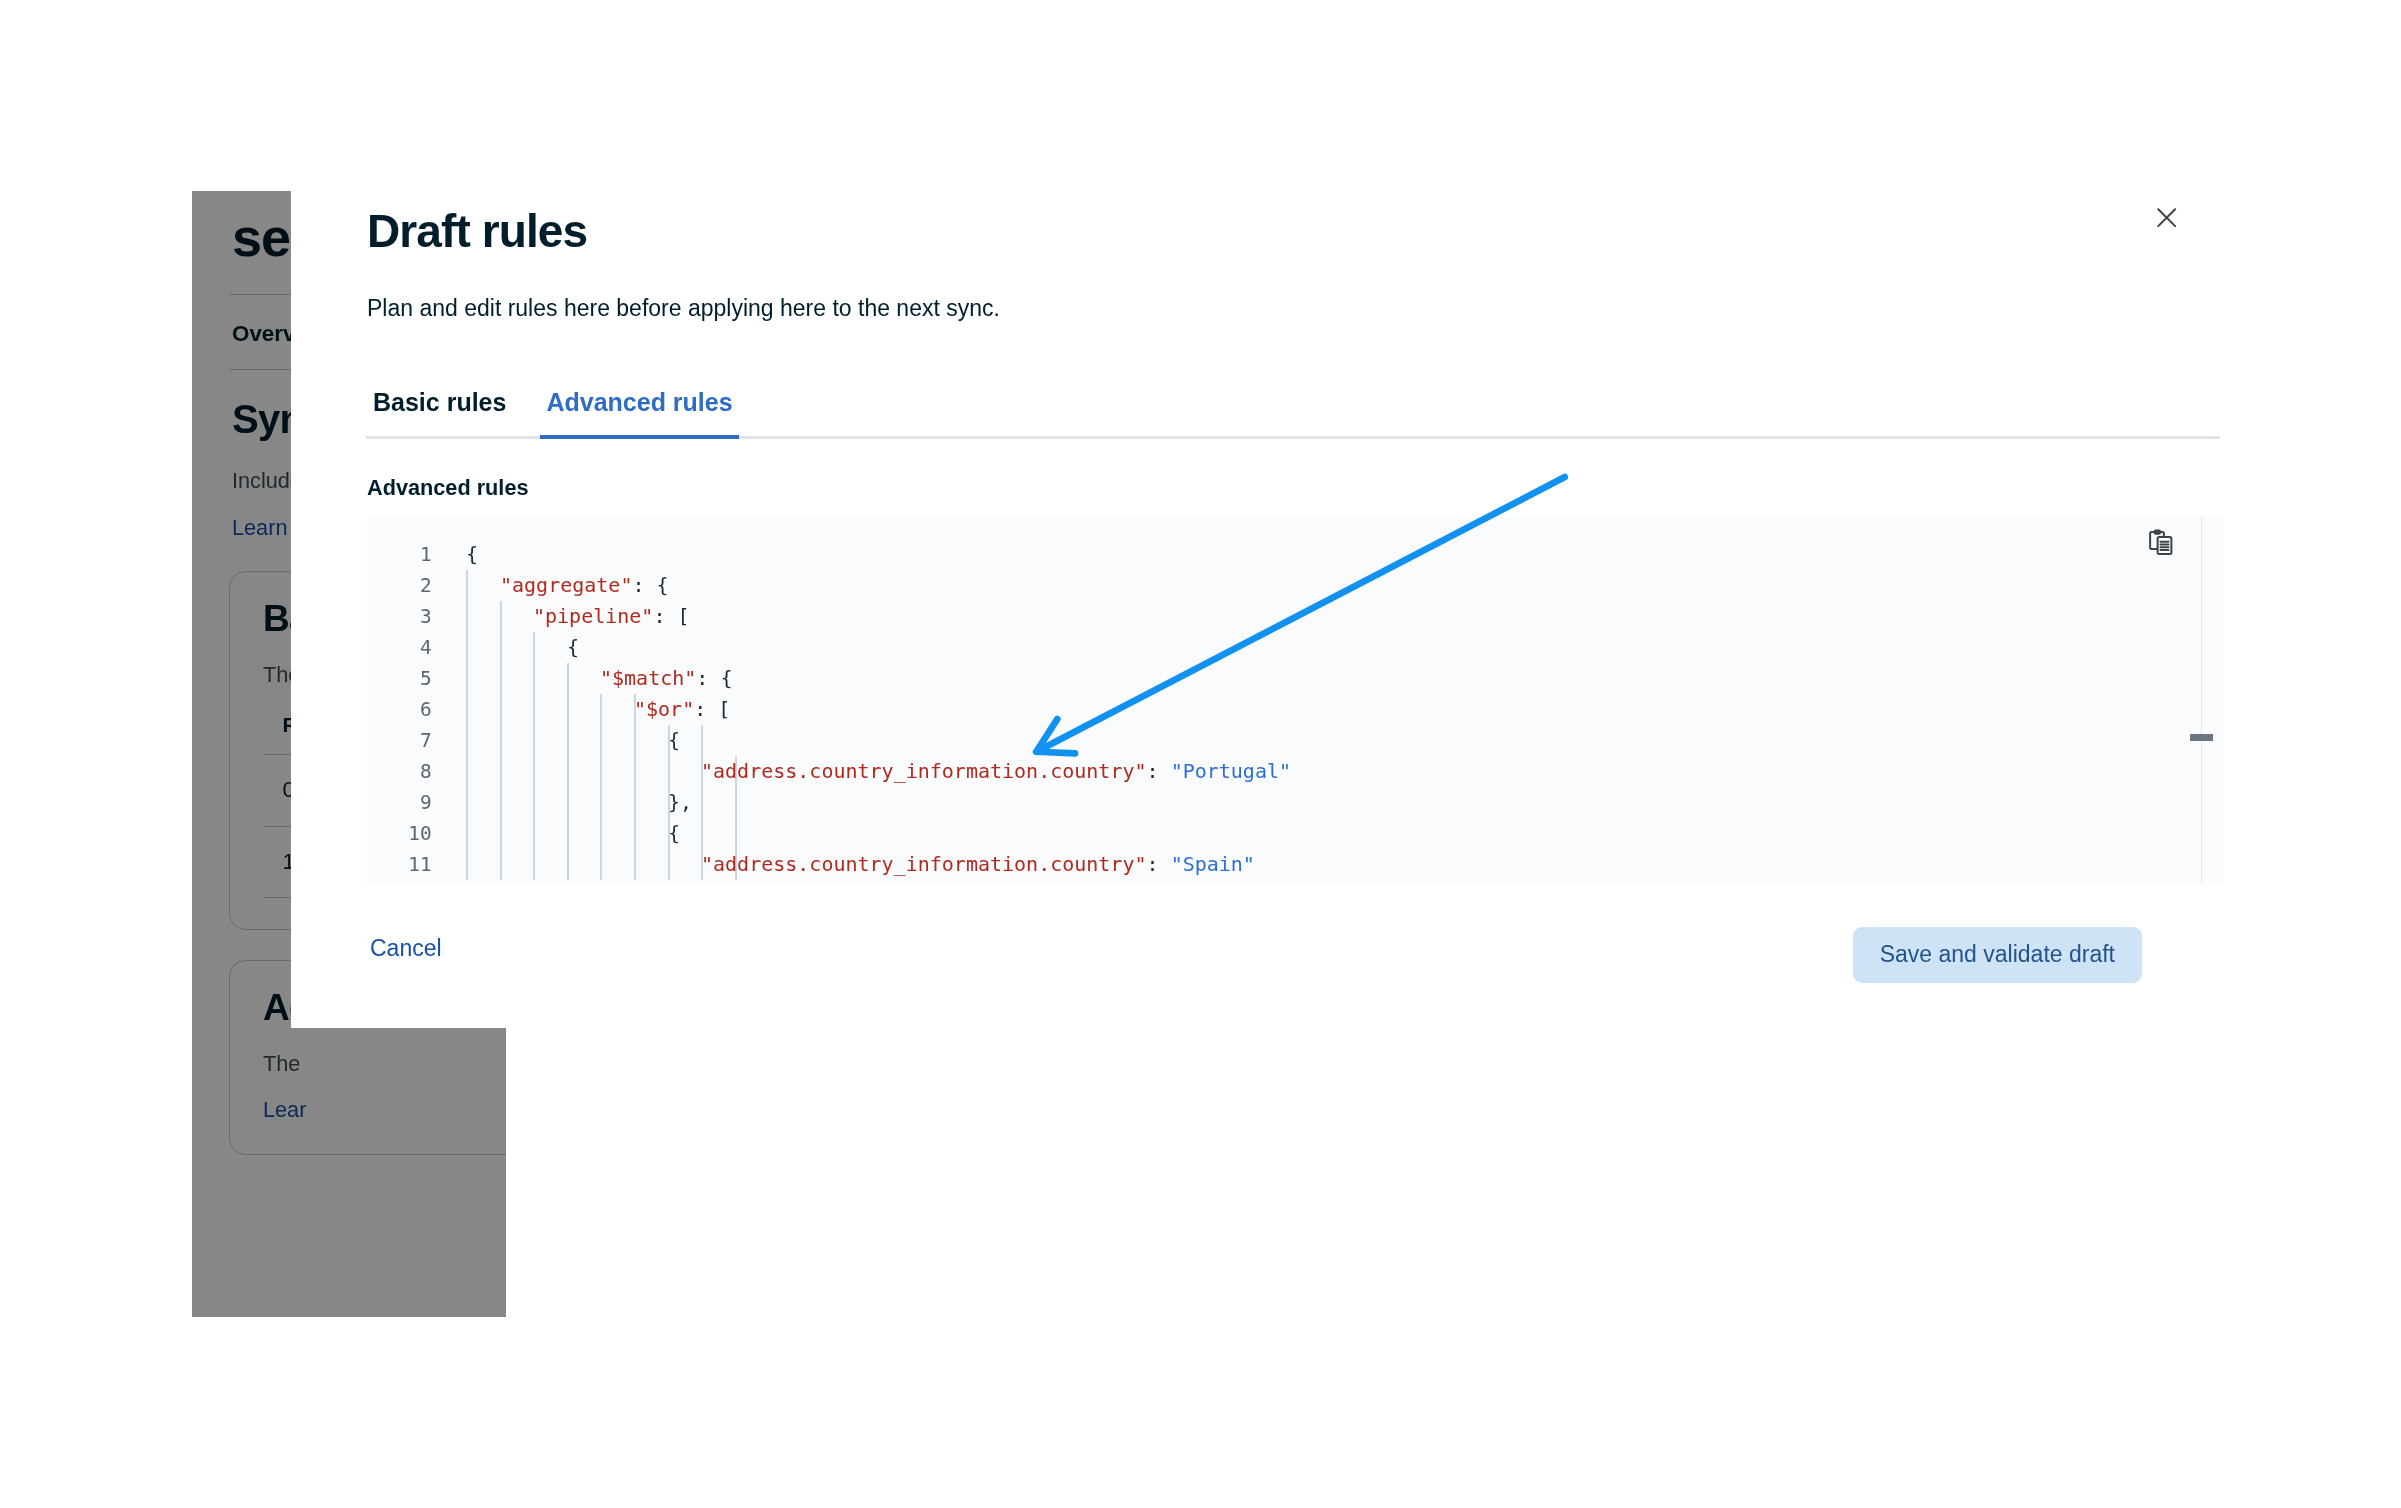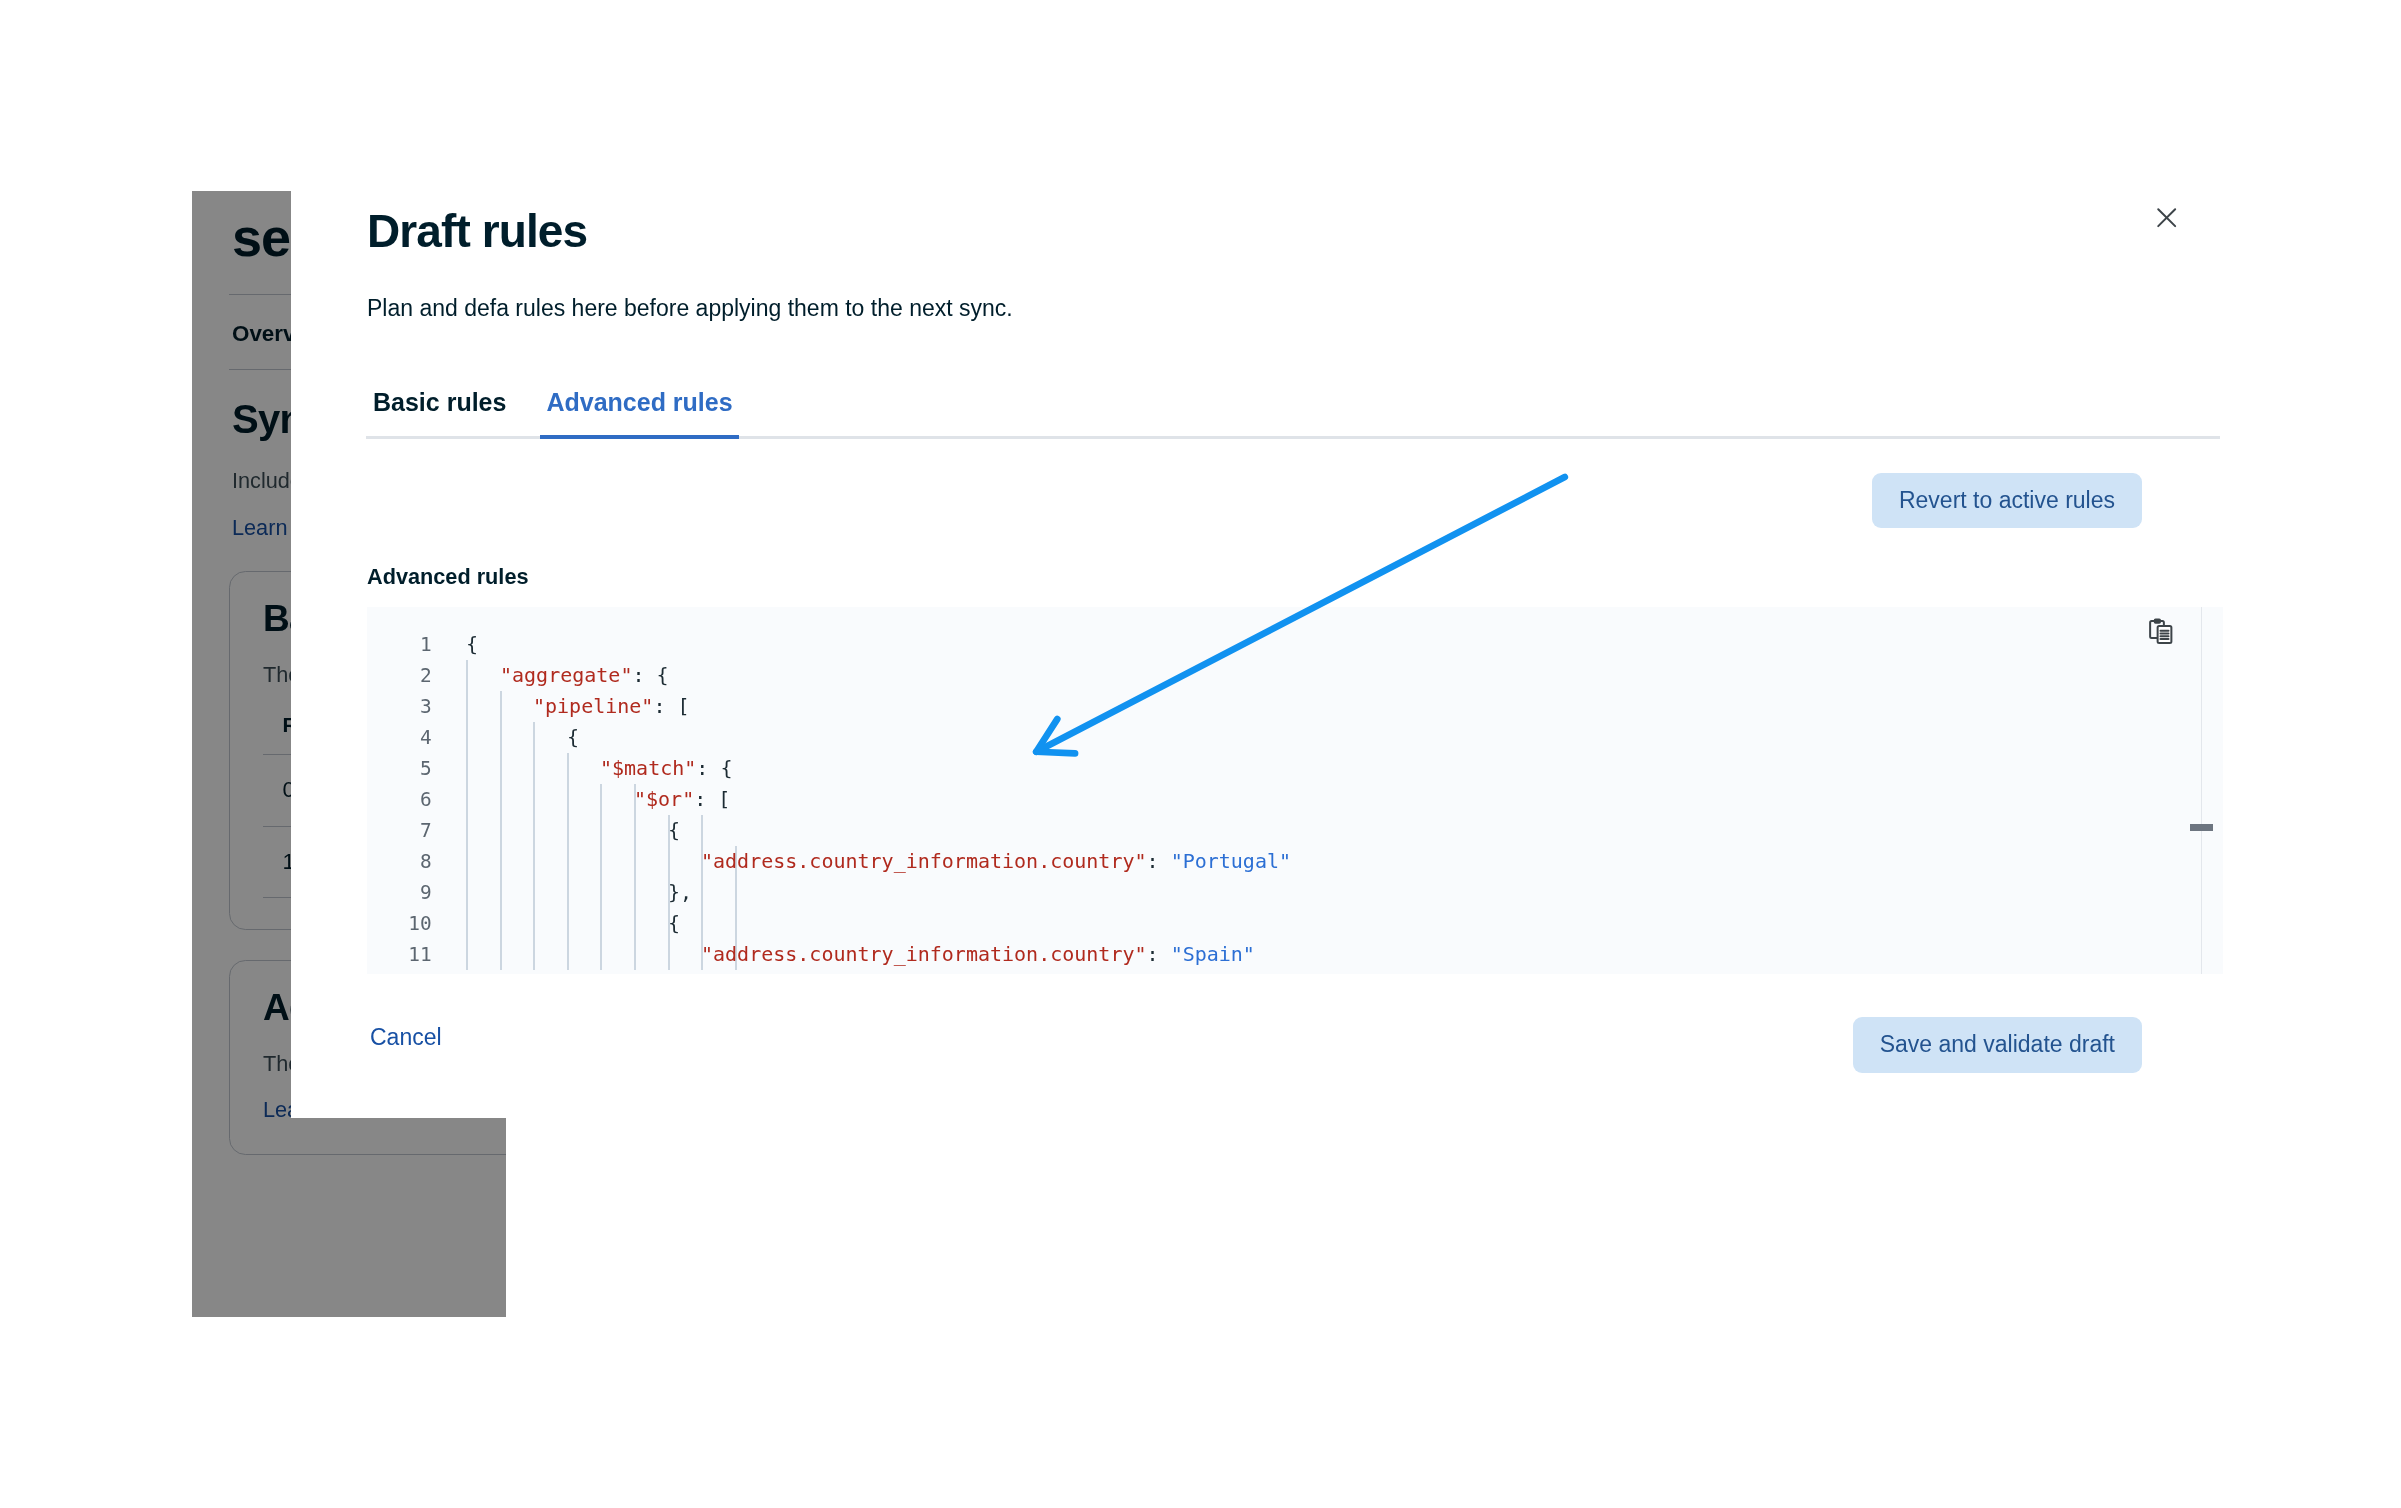--- a/index.html
+++ b/index.html
@@ -374,31 +374,28 @@
 <div id="modal">
 
   <div class="modal-close">
     <svg width="25.4" height="25.4" viewBox="0 0 24 24" fill="none" stroke="#3d4449" stroke-width="1.9" stroke-linecap="round">
       <line x1="4" y1="4" x2="20" y2="20"></line>
       <line x1="20" y1="4" x2="4" y2="20"></line>
     </svg>
   </div>
 
   <h1 class="modal-title">Draft rules</h1>
-  <p class="modal-sub">Plan and defa rules here before applying them to the next sync.</p>
+  <p class="modal-sub">Plan and edit rules here before applying here to the next sync.</p>
 
   <div class="tabs">
     <div class="tabs-underline"></div>
     <div class="tab">Basic rules</div>
     <div class="tab active">Advanced rules</div>
   </div>
 
-  <div class="revert-row">
-    <button class="btn-secondary">Revert to active rules</button>
-  </div>
 
   <div class="field-label">Advanced rules</div>
 
   <div class="editor">
     <div class="editor-copy">
       <svg width="30" height="30" viewBox="0 0 24 24" fill="none" stroke="#3d4449" stroke-width="1.6" stroke-linejoin="round" stroke-linecap="round">
         <rect x="2.5" y="3.2" width="11" height="13.6" rx="1.2"></rect>
         <rect x="6.2" y="2" width="4.2" height="2.6" rx="0.6"></rect>
         <rect x="8.5" y="7.2" width="11" height="13.6" rx="1.2" fill="#ffffff"></rect>
         <line x1="10.8" y1="11" x2="17.2" y2="11"></line>

